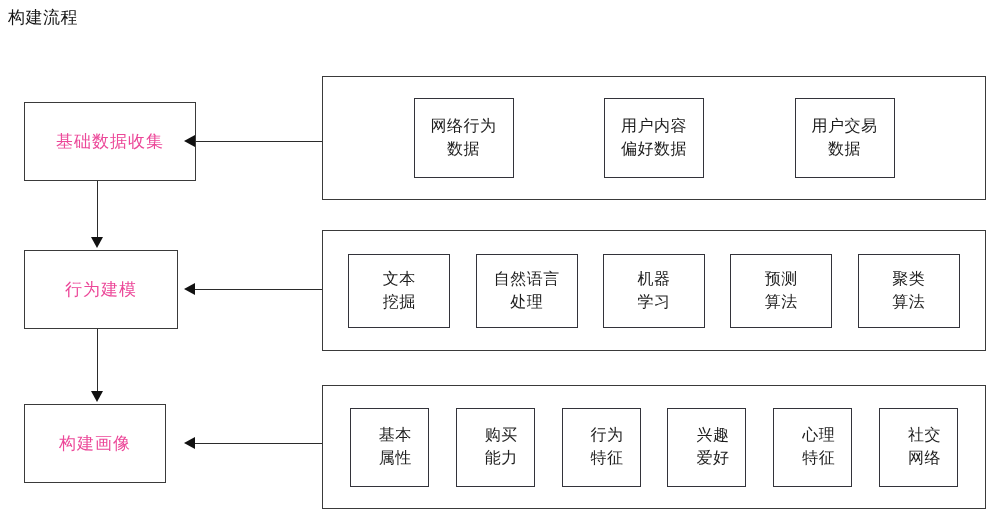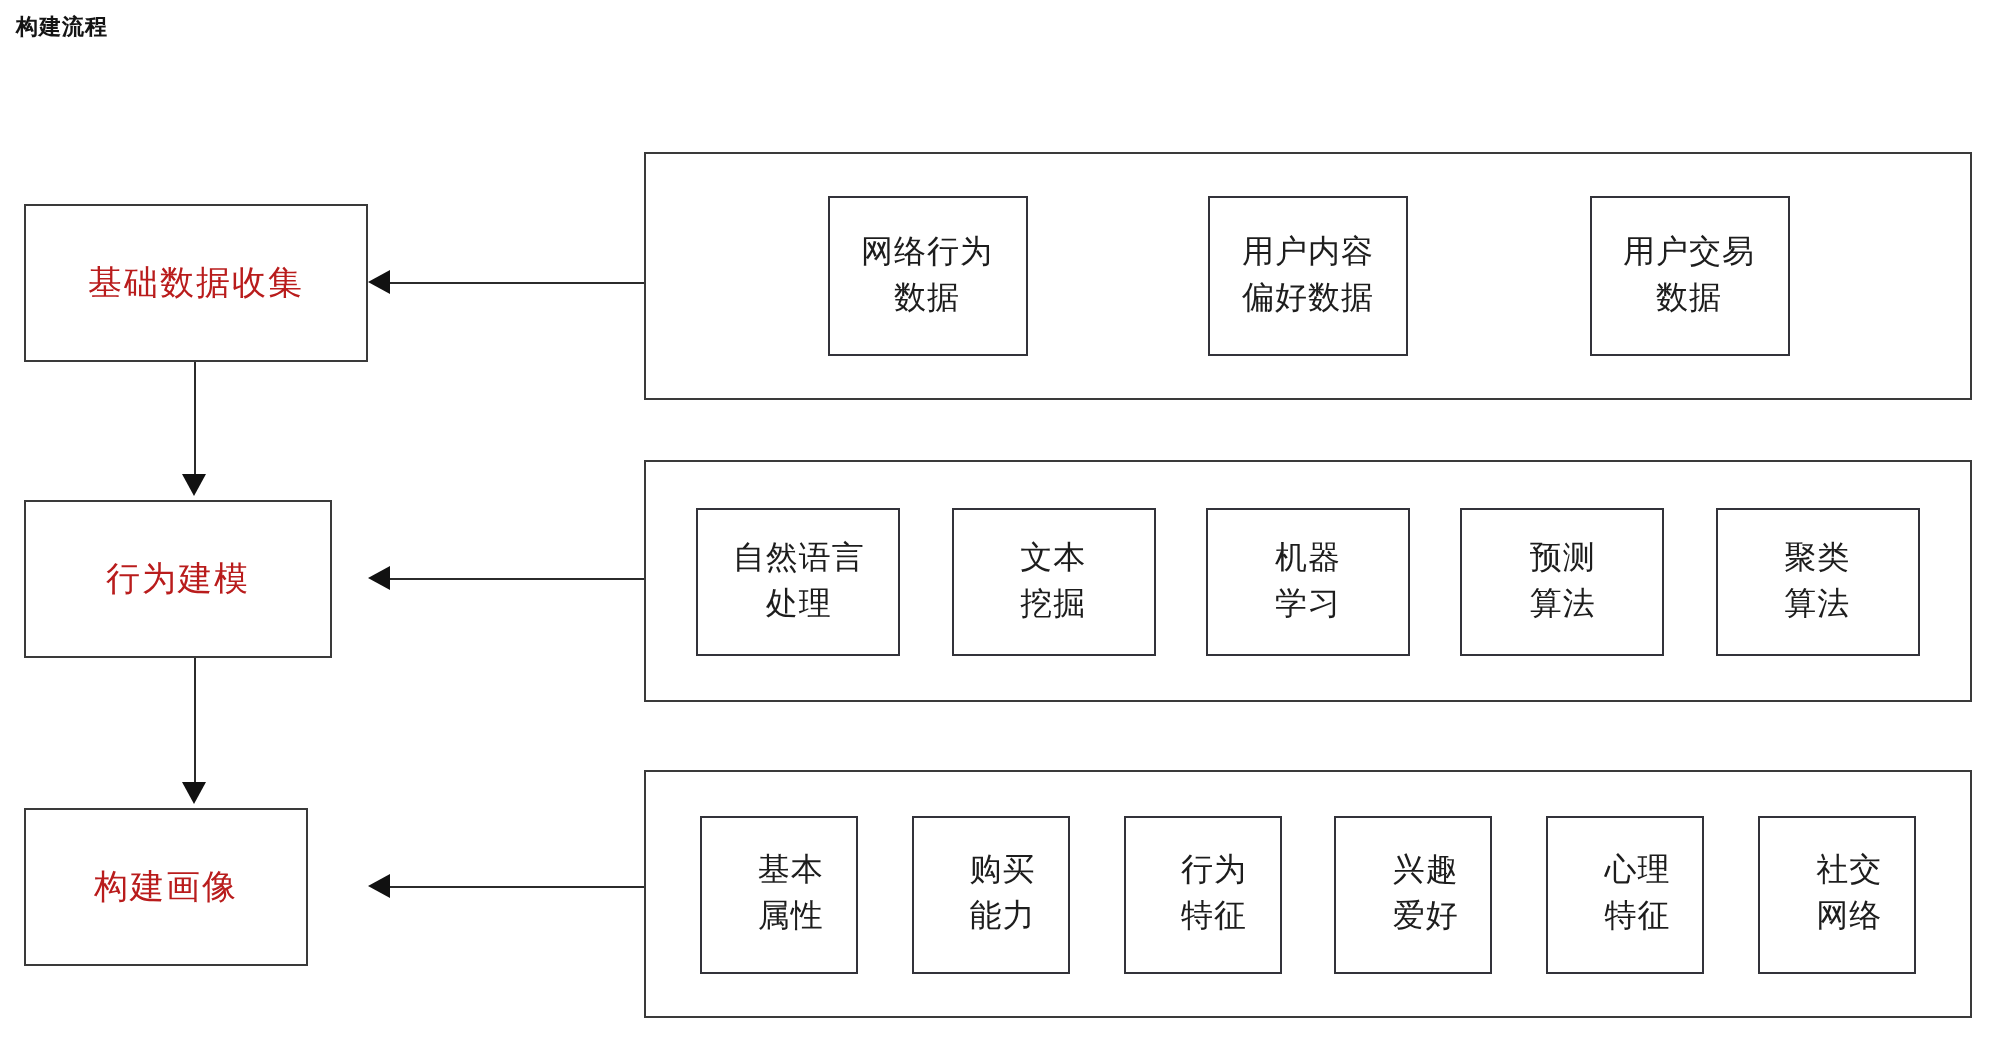--- a/index.html
+++ b/index.html
@@ -13,40 +13,41 @@
     position: relative;
     font-family: "DejaVu Sans", "Liberation Sans", sans-serif;
     color: #1a1a1a;
     overflow: hidden;
   }
 
   #page-title {
     position: absolute;
     left: 8px;
     top: 6px;
-    font-size: 11px;
-    font-weight: bold;
+    font-size: 17px;
+    font-weight: normal;
     letter-spacing: 0.5px;
     color: #141414;
     white-space: nowrap;
     text-align: right;
   }
 
   
   .stage-box {
     position: absolute;
     box-sizing: border-box;
     border: 1.6px solid #3a3a3a;
     background: #ffffff;
     display: flex;
     align-items: center;
     justify-content: center;
     font-size: 17px;
-    color: #b91c1c;
+    color: #ec4899;
     letter-spacing: 1px;
+    margin-left: 12px;
   }
   #stage-0 { left: 12px;  top: 102px; width: 172px; height: 79px; }
   #stage-1 { left: 12px;  top: 250px; width: 154px; height: 79px; }
   #stage-2 { left: 12px;  top: 404px; width: 142px; height: 79px; }
 
   
   .group-box {
     position: absolute;
     box-sizing: border-box;
     border: 1.6px solid #3a3a3a;
@@ -163,28 +164,28 @@
     <div class="item-box">
       <span>用户交易</span>
       <span>数据</span>
     </div>
   </div>
 </div>
 
 <div class="group-box" id="group-1">
   <div class="group-inner">
     <div class="item-box">
+      <span>文本</span>
+      <span>挖掘</span>
+    </div>
+    <div class="item-box">
       <span>自然语言</span>
       <span>处理</span>
     </div>
     <div class="item-box">
-      <span>文本</span>
-      <span>挖掘</span>
-    </div>
-    <div class="item-box">
       <span>机器</span>
       <span>学习</span>
     </div>
     <div class="item-box">
       <span>预测</span>
       <span>算法</span>
     </div>
     <div class="item-box">
       <span>聚类</span>
       <span>算法</span>

